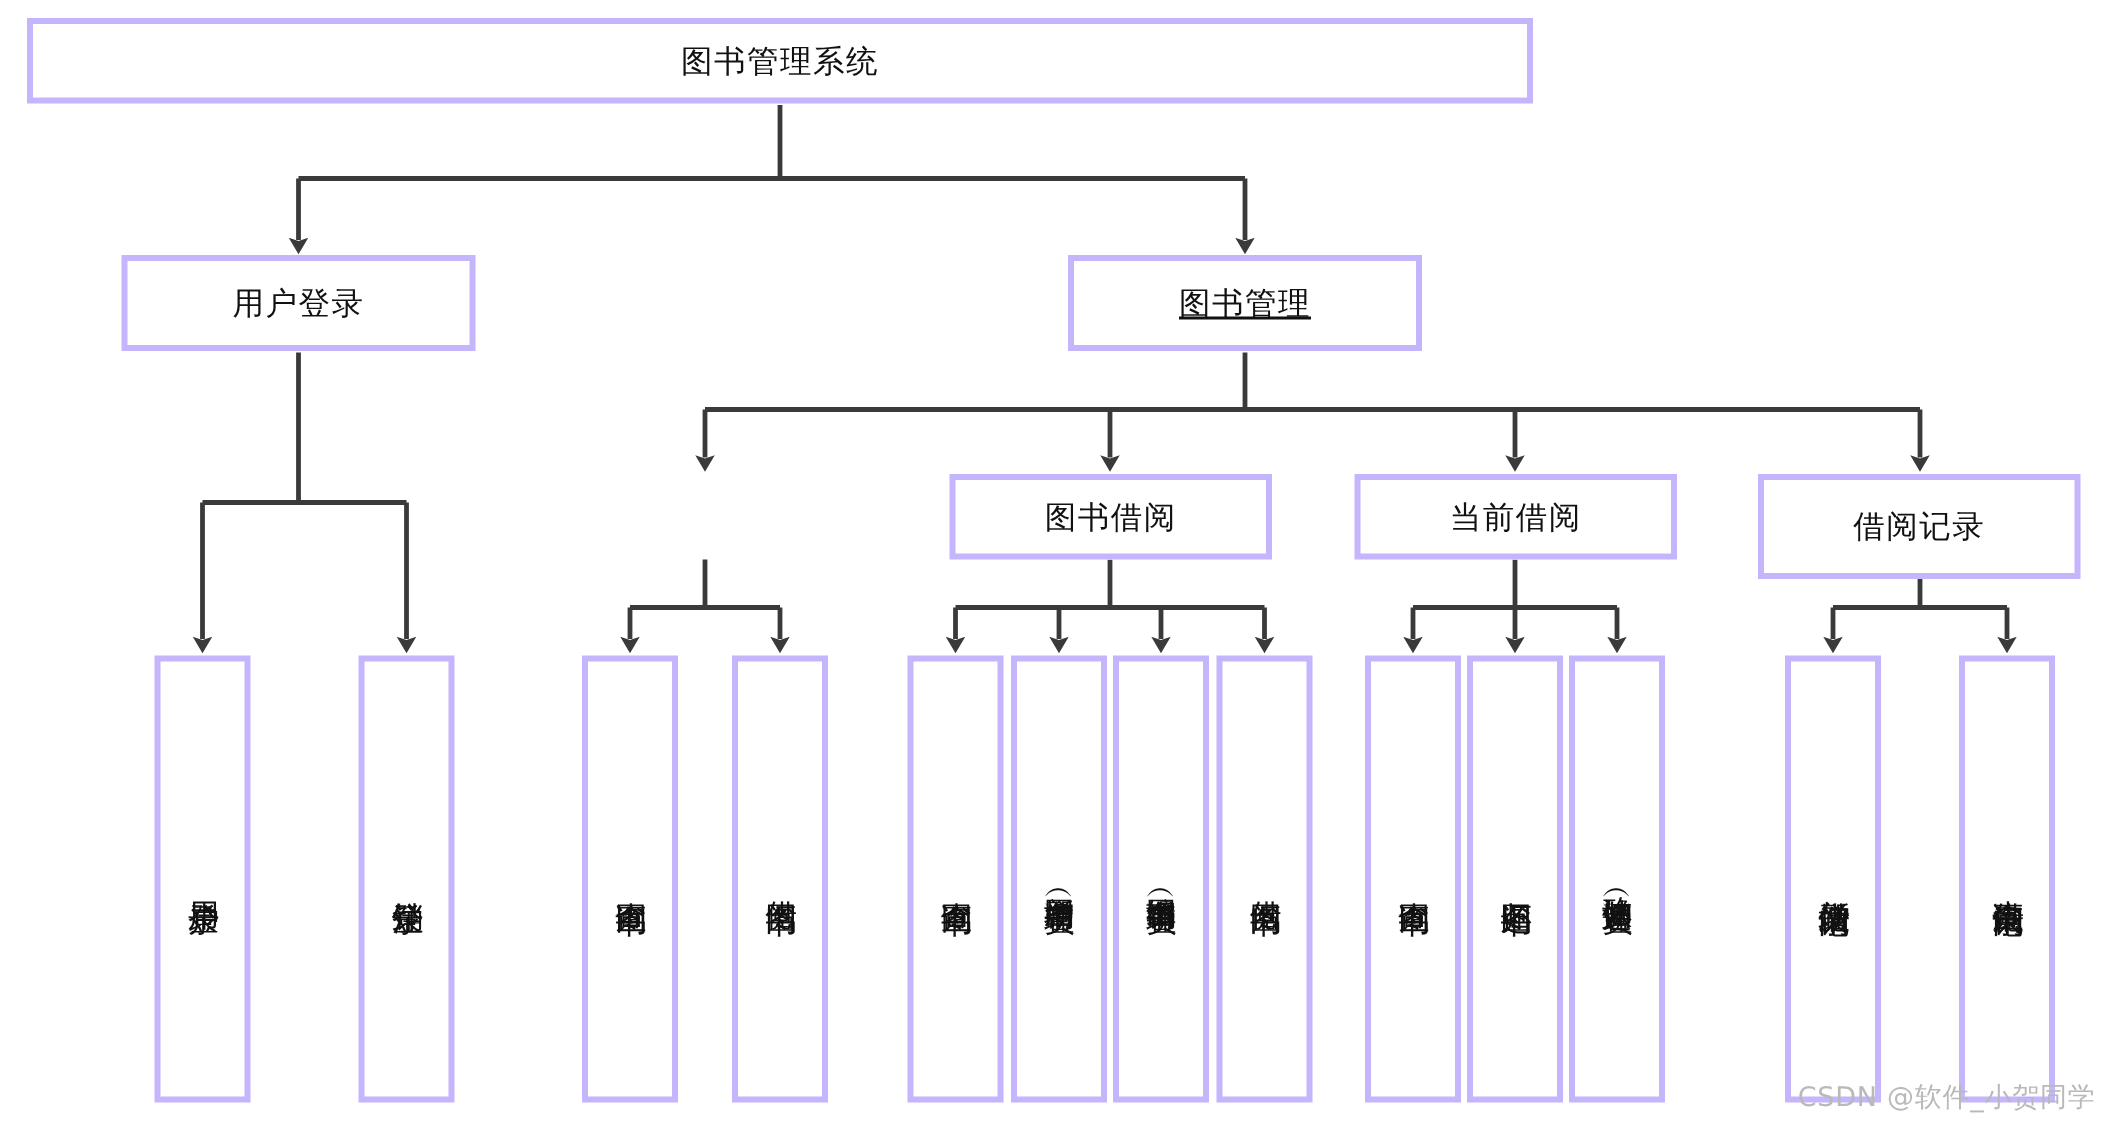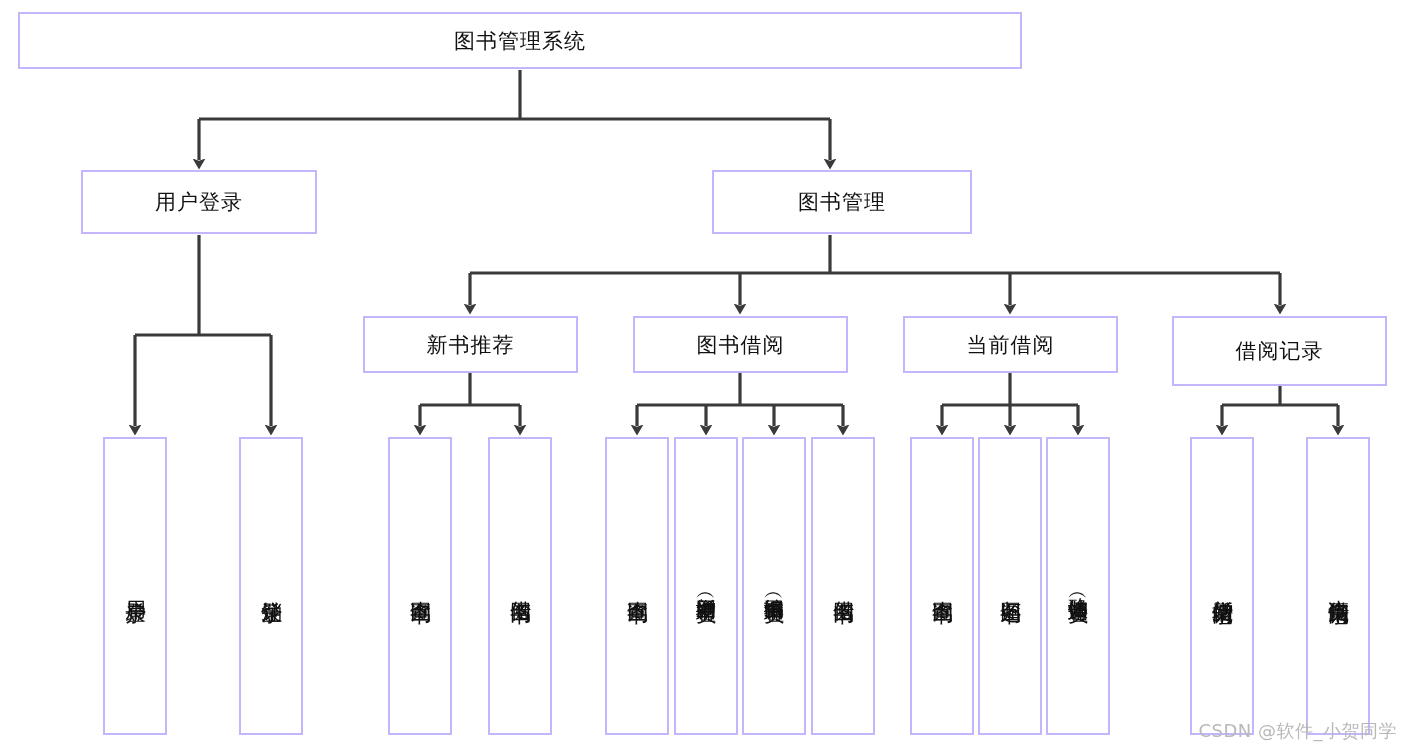--- a/index.html
+++ b/index.html
@@ -20,21 +20,21 @@
   }
   #edges {
     position: absolute;
     left: 0; top: 0;
     width: 1405px; height: 747px;
     pointer-events: none;
   }
   .node {
     position: absolute;
     background: #ffffff;
-    border: 2px solid #c4b5fd;
+    border: 4px solid #c4b5fd;
     display: flex;
     align-items: center;
     justify-content: center;
     color: #111111;
     z-index: 2;
   }
   .node-h {
     font-size: 21px;
     letter-spacing: 1px;
     white-space: nowrap;
@@ -116,27 +116,24 @@
     </g>
   </svg>
 
   <div class="node node-h" style="left:18px; top:12px; width:1004px; height:57px;">
     <span>图书管理系统</span>
   </div>
 
   <div class="node node-h" style="left:81px; top:170px; width:236px; height:64px;">
     <span>用户登录</span>
   </div>
-  <div class="node node-h" style="left:712px; top:170px; width:260px; height:64px;">
+  <div class="node node-h" style="left:712px; top:170px; width:236px; height:64px;text-decoration:underline;">
     <span>图书管理</span>
   </div>
 
-  <div class="node node-h" style="left:363px; top:316px; width:215px; height:57px;">
-    <span>新书推荐</span>
-  </div>
   <div class="node node-h" style="left:633px; top:316px; width:215px; height:57px;">
     <span>图书借阅</span>
   </div>
   <div class="node node-h" style="left:903px; top:316px; width:215px; height:57px;">
     <span>当前借阅</span>
   </div>
   <div class="node node-h" style="left:1172px; top:316px; width:215px; height:70px;">
     <span>借阅记录</span>
   </div>
 

